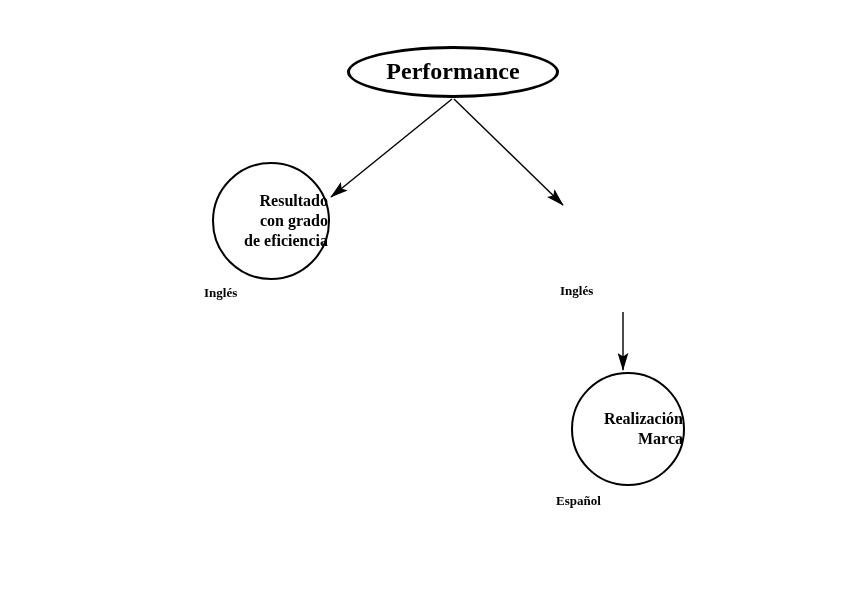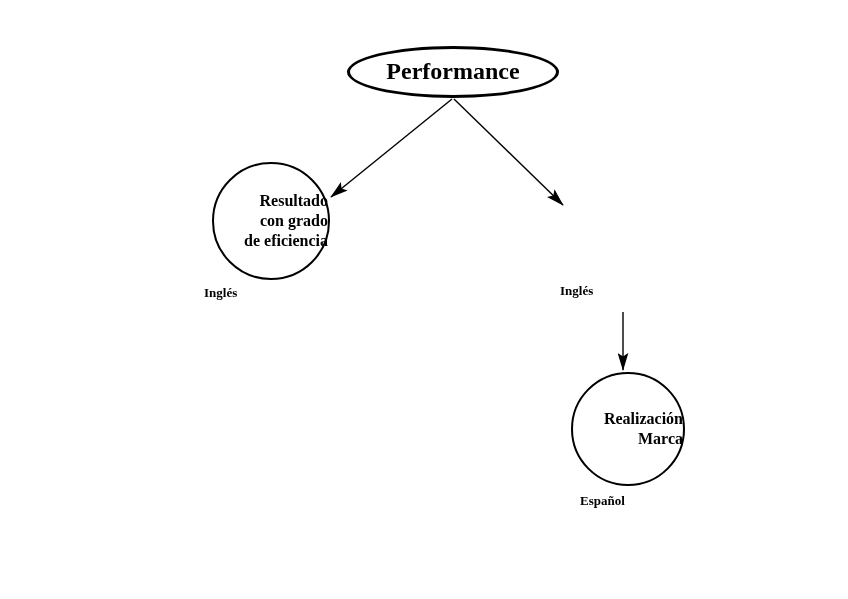--- a/index.html
+++ b/index.html
@@ -68,21 +68,21 @@
   .lang-label {
     position: absolute;
     width: 120px;
     text-align: left;
     font-size: 13px;
     font-weight: bold;
     line-height: 14px;
   }
   .lang-english { left: 204px; top: 286px; }
   .lang-french  { left: 560px; top: 284px; }
-  .lang-spanish { left: 580px; top: 494px; }
+  .lang-spanish { left: 556px; top: 494px; }
   .figure-caption {
     position: absolute;
     left: 256px;
     top: 544px;
     width: 401px;
     text-align: center;
     font-size: 13px;
     font-weight: normal;
     line-height: 15px;
   }

